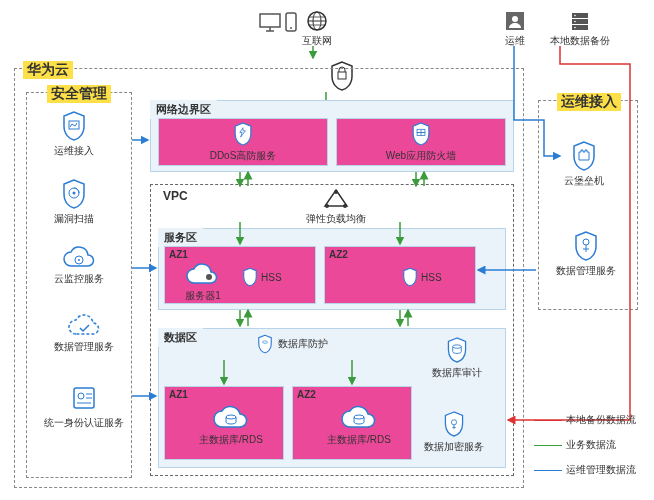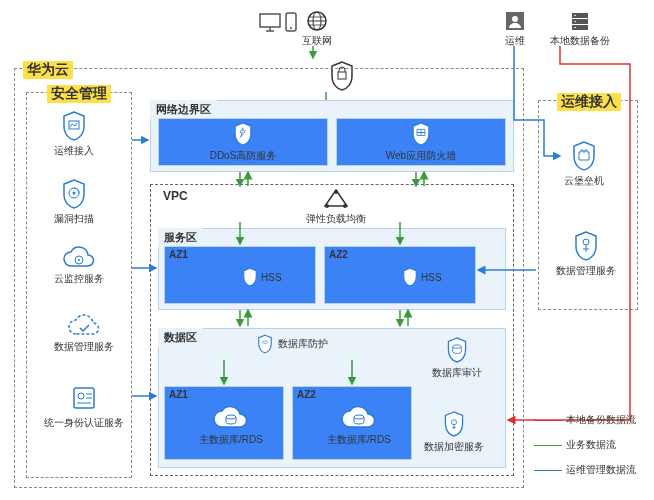--- a/index.html
+++ b/index.html
@@ -7,21 +7,21 @@
 .diagram{position:relative;width:654px;height:500px}
 .node{position:absolute;text-align:center}
 .icon-box{display:flex;flex-direction:column;align-items:center;gap:2px}
 .shield{width:28px;height:32px;display:flex;align-items:center;justify-content:center}
 .cloud-icon{width:36px;height:24px}
 .label{font-size:10px;color:#333;white-space:nowrap}
 .zone{position:absolute;border:1px solid #b8d4e8;background:#eaf3fa}
 .zone-title{position:absolute;top:-1px;left:-1px;background:#eaf3fa;padding:2px 6px;font-weight:bold;font-size:11px}
 .dashed-box{position:absolute;border:1.5px dashed #888}
 .dashed-title{position:absolute;top:-8px;left:8px;background:#fde047;padding:0 4px;font-weight:bold;font-size:14px}
-.az-box{position:absolute;border:1px solid #b8d4e8;background:#3b82f6}
+.az-box{position:absolute;border:1px solid #b8d4e8;background:#ec4899}
 .az-title{position:absolute;top:2px;left:4px;font-size:10px;font-weight:bold}
 .small-shield{width:18px;height:20px}
 .legend{position:absolute;right:18px;bottom:12px;font-size:9px}
 .legend-row{display:flex;align-items:center;gap:4px;margin:11px 0}
 .legend-line{width:28px;height:0;border-top:1.5px solid}
 .arrow{position:absolute;pointer-events:none}
 svg{display:block}
 </style>
 </head>
 <body>
@@ -163,20 +163,27 @@
         <circle cx="22" cy="18" r="2" fill="#333"></circle>
       </svg>
 <span class="label">弹性负载均衡</span>
 </div>
 
 <div class="zone" style="left:158px;top:228px;width:348px;height:82px">
 <span class="zone-title">服务区</span>
 </div>
 <div class="az-box" style="left:164px;top:246px;width:152px;height:58px">
 <span class="az-title">AZ1</span>
+<div class="icon-box" style="position:absolute;left:18px;top:16px">
+<svg width="40" height="24" viewBox="0 0 40 24">
+          <path d="M11 20a7 7 0 010-14 9 9 0 0117 3 5 5 0 010 11z" fill="#fff" stroke="#2b7cd3" stroke-width="1.5"></path>
+          <circle cx="26" cy="14" r="3" fill="#555"></circle>
+        </svg>
+<span class="label">服务器1</span>
+</div>
 <div style="position:absolute;left:76px;top:20px;display:flex;align-items:center;gap:2px">
 <svg class="small-shield" viewBox="0 0 28 32">
           <path d="M14 2L4 6v10c0 8 5 13 10 14 5-1 10-6 10-14V6z" fill="#fff" stroke="#2b7cd3" stroke-width="1.8"></path>
         </svg>
 <span class="label">HSS</span>
 </div>
 </div>
 <div class="az-box" style="left:324px;top:246px;width:152px;height:58px">
 <span class="az-title">AZ2</span>
 <div style="position:absolute;left:76px;top:20px;display:flex;align-items:center;gap:2px">

